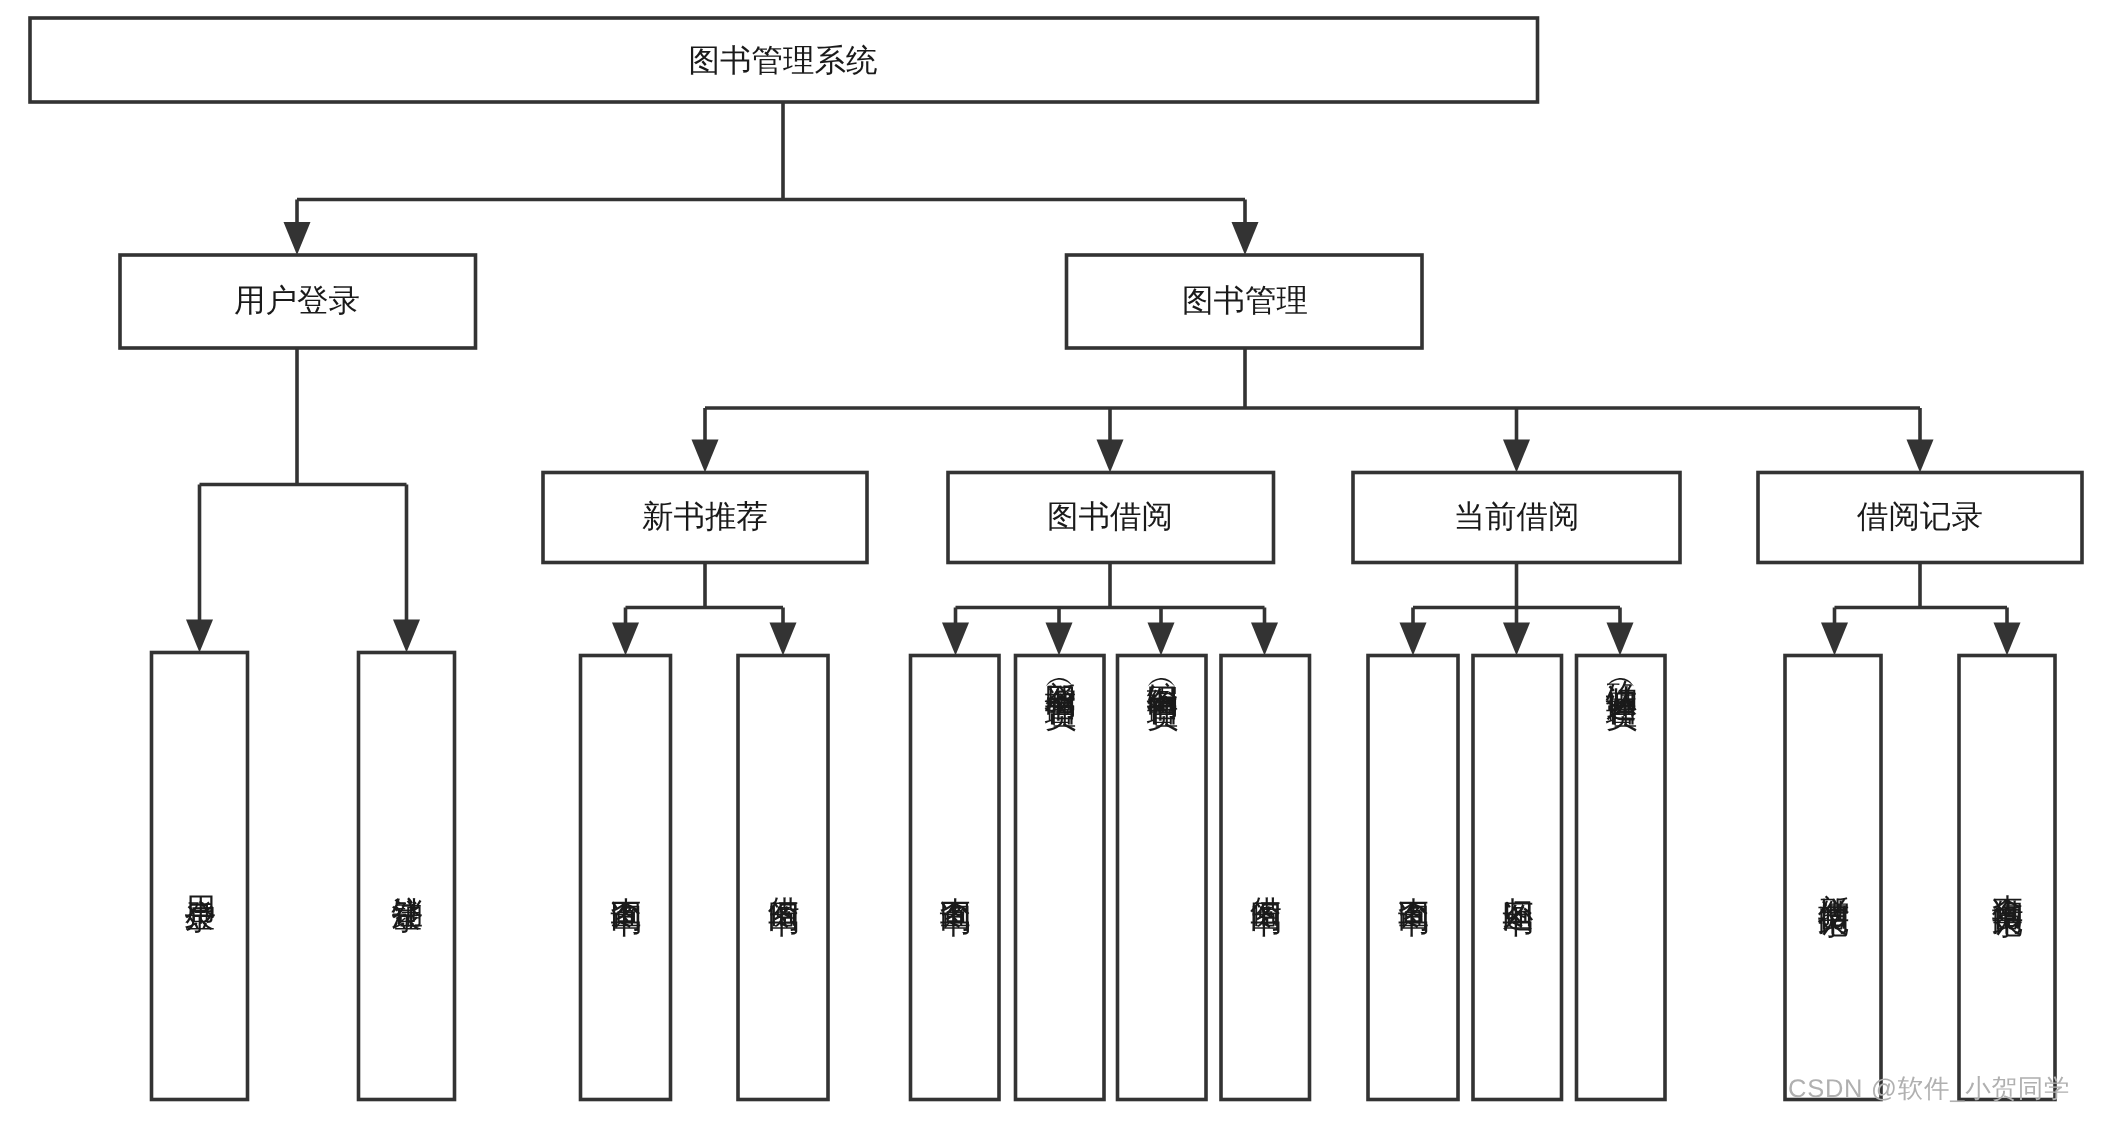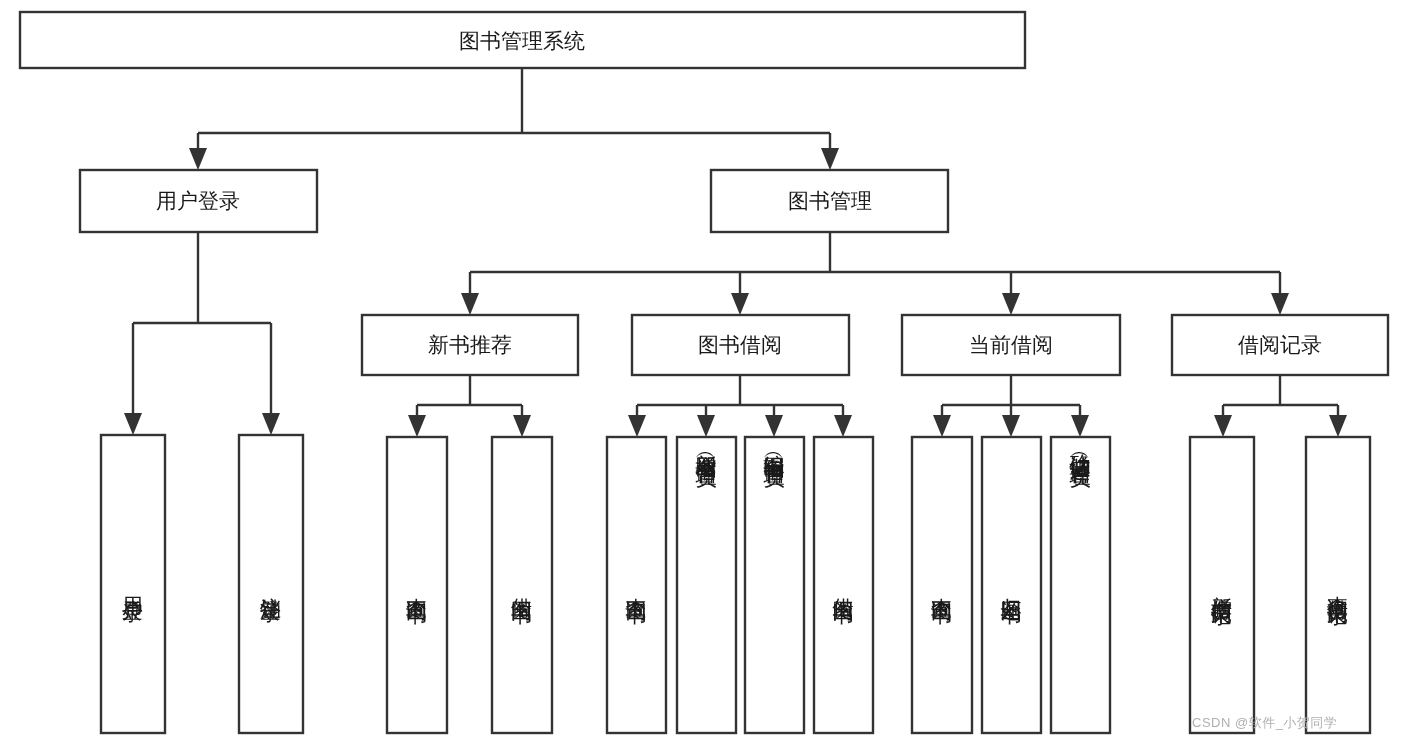--- a/index.html
+++ b/index.html
@@ -65,21 +65,21 @@
     display: flex;
     align-items: center;
     justify-content: center;
     pointer-events: none;
   }
   .watermark {
     position: absolute;
     left: 1192px;
     top: 714px;
     font-family: "Liberation Sans", "DejaVu Sans", sans-serif;
-    font-size: 13px;
+    font-size: 17px;
     color: #b0b0b0;
     white-space: nowrap;
     letter-spacing: 0.5px;
   }
 </style>
 </head>
 <body>
 
 <div id="diagram-root">
 

